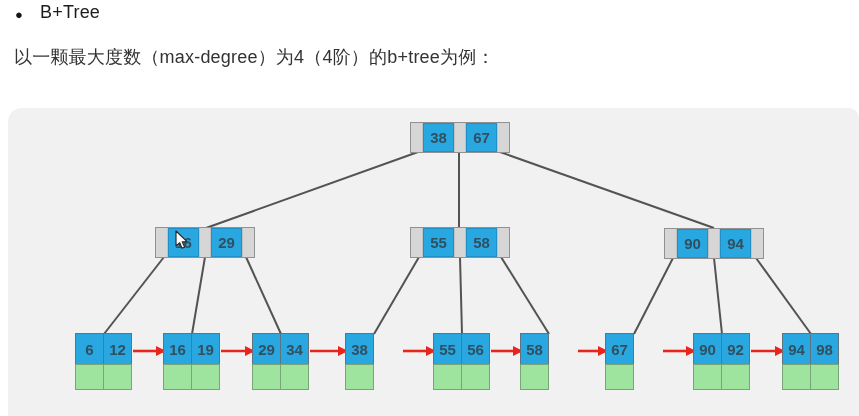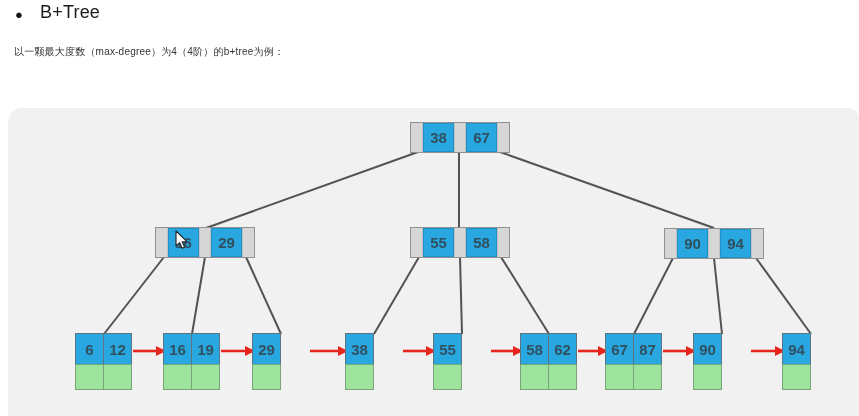--- a/index.html
+++ b/index.html
@@ -2,21 +2,21 @@
 <html><head>
 <meta charset="utf-8">
 <style>
   html,body{margin:0;padding:0;background:#fff;}
   .stage{position:relative;width:859px;height:416px;background:#ffffff;overflow:hidden;
          font-family:"Liberation Sans","DejaVu Sans",sans-serif;}
 
   
   .bullet{position:absolute;left:15px;top:6px;font-size:13px;color:#141414;line-height:18px;}
   .title{position:absolute;left:40px;top:2px;font-size:18px;color:#1c1c1c;font-weight:400;letter-spacing:.2px;}
-  .subtitle{position:absolute;left:14px;top:45px;font-size:10px;color:#333333;letter-spacing:.2px;}
+  .subtitle{position:absolute;left:14px;top:45px;font-size:18px;color:#333333;letter-spacing:.2px;}
 
   
   .panel{position:absolute;left:8px;top:108px;width:851px;height:308px;
          background:#f1f1f2;border-radius:14px 10px 0 0;}
 
   svg.links{position:absolute;left:0;top:0;width:859px;height:416px;pointer-events:none;}
 
   
   .inode{position:absolute;width:100px;height:31px;display:flex;box-sizing:border-box;
          border:1px solid #919191;background:#dcdcdc;}
@@ -136,62 +136,70 @@
     <div class="lcol second">
       <div class="lval">19</div>
       <div class="lslot"></div>
     </div>
   </div>
   <div class="leaf" style="left:252px">
     <div class="lcol">
       <div class="lval">29</div>
       <div class="lslot"></div>
     </div>
+    <div class="lcol second">
+      <div class="lval">34</div>
+      <div class="lslot"></div>
+    </div>
   </div>
   <div class="leaf" style="left:345px">
     <div class="lcol">
       <div class="lval">38</div>
       <div class="lslot"></div>
     </div>
   </div>
   <div class="leaf" style="left:433px">
     <div class="lcol">
       <div class="lval">55</div>
       <div class="lslot"></div>
     </div>
+    <div class="lcol second">
+      <div class="lval">56</div>
+      <div class="lslot"></div>
+    </div>
   </div>
   <div class="leaf" style="left:520px">
     <div class="lcol">
       <div class="lval">58</div>
       <div class="lslot"></div>
     </div>
-    <div class="lcol second">
-      <div class="lval">62</div>
-      <div class="lslot"></div>
-    </div>
   </div>
   <div class="leaf" style="left:605px">
     <div class="lcol">
       <div class="lval">67</div>
       <div class="lslot"></div>
     </div>
-    <div class="lcol second">
-      <div class="lval">87</div>
-      <div class="lslot"></div>
-    </div>
   </div>
   <div class="leaf" style="left:693px">
     <div class="lcol">
       <div class="lval">90</div>
       <div class="lslot"></div>
     </div>
+    <div class="lcol second">
+      <div class="lval">92</div>
+      <div class="lslot"></div>
+    </div>
   </div>
   <div class="leaf" style="left:782px">
     <div class="lcol">
       <div class="lval">94</div>
+      <div class="lslot"></div>
+    </div>
+    <div class="lcol second">
+      <div class="lval">98</div>
       <div class="lslot"></div>
     </div>
   </div>
 
   <svg class="cursor" width="20" height="24" viewBox="0 0 20 24">
     <path d="M5 3 L5 18 L8.7 14.8 L11 20.2 L13.6 19.1 L11.2 13.8 L16 13.6 Z" fill="#ffffff" stroke="#2a2a2a" stroke-width="1.2" stroke-linejoin="round"></path>
   </svg>
 
 </div>
 

